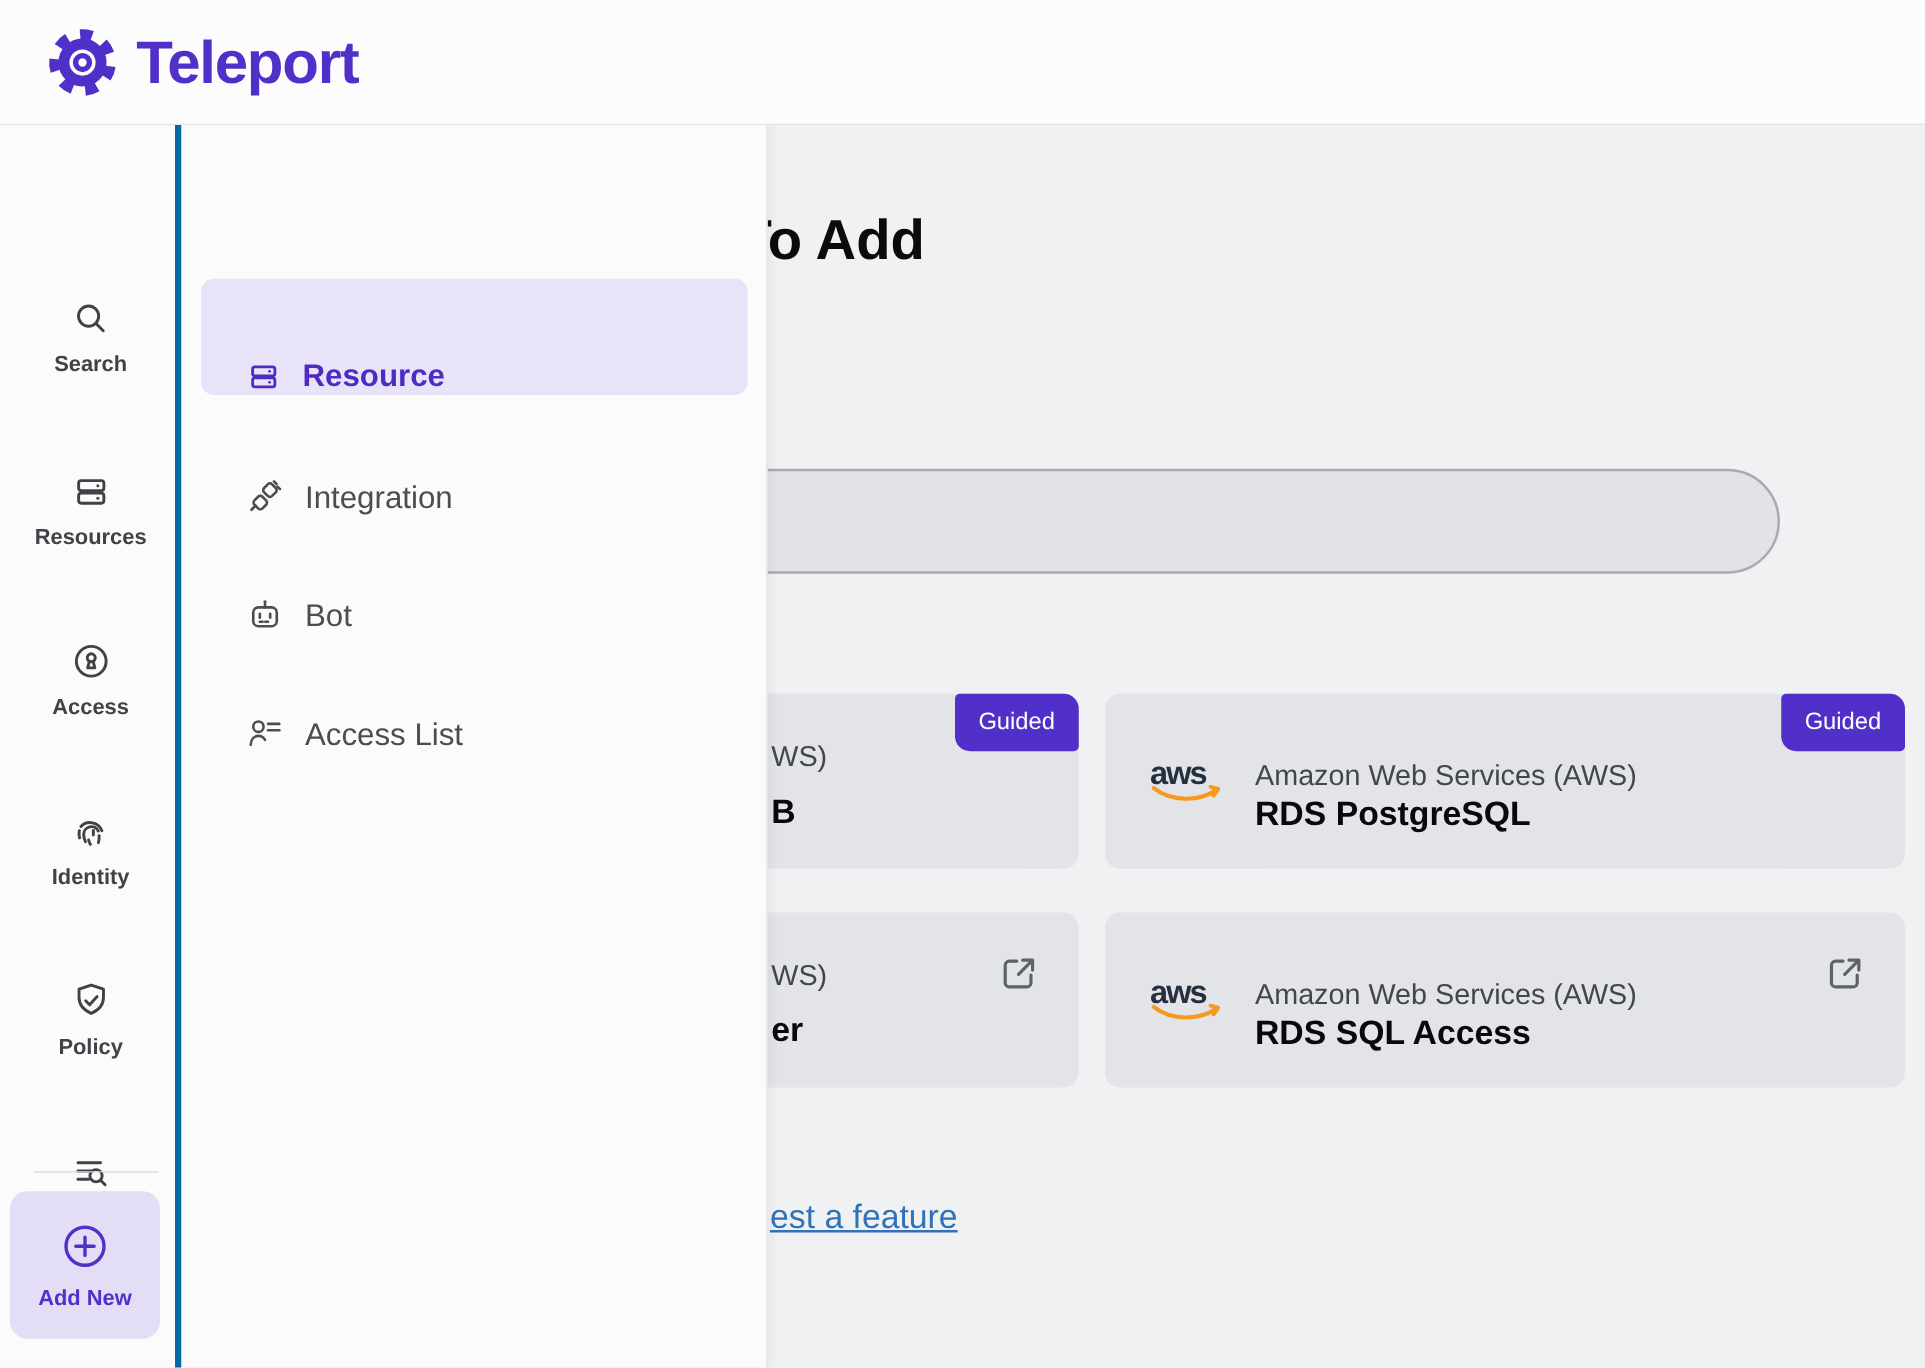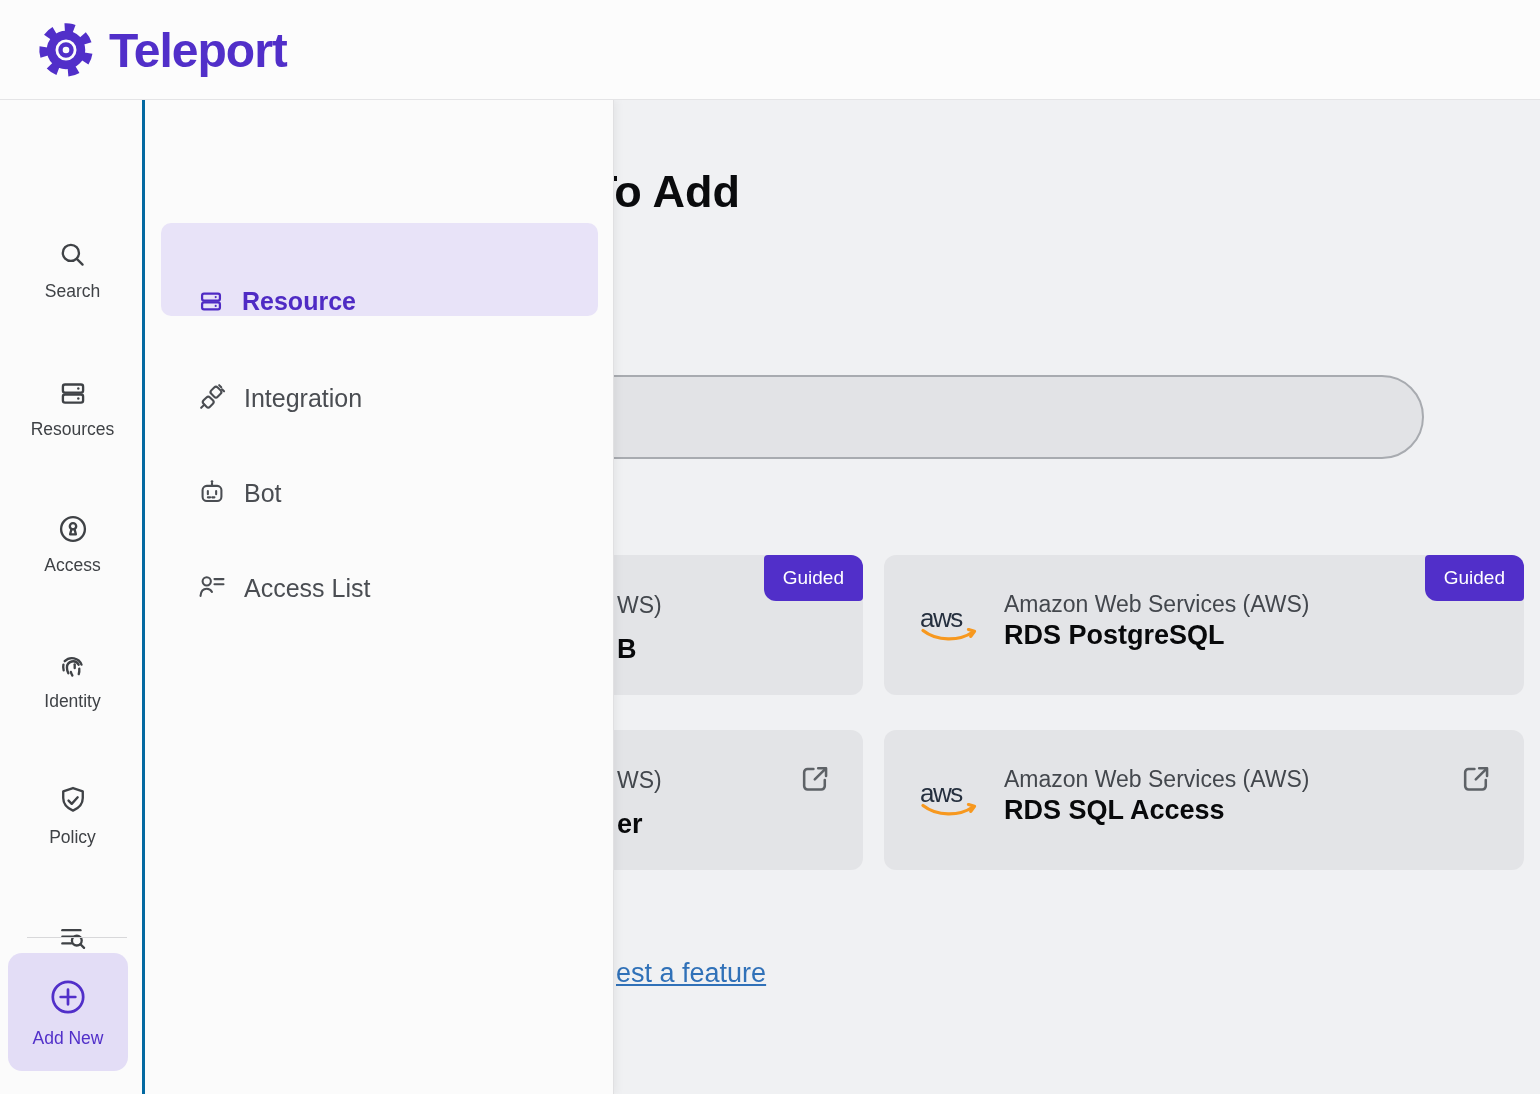--- a/index.html
+++ b/index.html
@@ -13,21 +13,21 @@
 
   
   .topbar{position:absolute;left:0;top:0;width:1540px;height:100px;background:#FCFCFC;
     border-bottom:1px solid #E4E4E6;display:flex;align-items:center;padding-left:38px;
     box-sizing:border-box;z-index:40;}
   .brand{display:flex;align-items:flex-end;gap:15px;}
   .brand-text{font-size:48px;font-weight:800;color:#512FC9;letter-spacing:-1px;}
 
   
   .sidebar{position:absolute;left:0;top:100px;width:145px;height:994px;background:#FBFBFB;
-    border-right:3px solid #0369a1;box-sizing:border-box;z-index:30;}
+    border-right:5px solid #0369a1;box-sizing:border-box;z-index:30;font-weight:bold;}
   .side-item{position:absolute;left:0;width:145px;display:flex;flex-direction:column;
     align-items:center;gap:9px;color:#3F4246;}
   .side-item svg{display:block;}
   .side-label{font-size:17.5px;}
   .si-0{top:138px}.si-1{top:276px}.si-2{top:412px}.si-3{top:548px}.si-4{top:684px}.si-5{top:820px}
   .side-divider{position:absolute;top:837px;left:27px;width:100px;border-top:1px solid #D8D8DA;}
   .addnew-btn{position:absolute;top:853px;left:8px;width:120px;height:118px;background:#E3DDF6;
     border-radius:14px;display:flex;flex-direction:column;align-items:center;justify-content:center;gap:9px;}
   .addnew-label{font-size:17.5px;color:#512FC9;}
 
@@ -45,23 +45,23 @@
   .main{position:absolute;left:614px;top:100px;width:926px;height:994px;overflow:hidden;z-index:10;}
   .main-title{position:absolute;top:36px;left:-24px;font-size:45px;font-weight:700;color:#0A0B0D;white-space:nowrap;}
   .main-intro{position:absolute;top:172px;left:3px;font-size:28px;color:#101215;white-space:nowrap;}
   .search-input{position:absolute;top:275px;left:-60px;width:870px;height:84px;border-radius:44px;
     border:2px solid #A8ABB0;background:#E2E3E6;box-sizing:border-box;font-size:26px;padding:0 34px;
     color:#33363A;outline:none;font-family:inherit;}
 
   .card{position:absolute;width:640px;height:140px;border-radius:12px;background:#E3E4E7;}
   .colL{left:-391px}.colR{left:270px}.row1{top:455px}.row2{top:630px}
   .aws-logo{position:absolute;left:36px;top:50px;line-height:1;}
-  .aws-text{font-size:26px;font-weight:400;color:#252F3E;letter-spacing:-1.5px;display:block;}
+  .aws-text{font-size:26px;font-weight:700;color:#252F3E;letter-spacing:-1.5px;display:block;}
   .aws-swoosh{display:block;margin:-3px 0 0 1px;}
-  .card-text{position:absolute;left:120px;top:36px;}
+  .card-text{position:absolute;left:120px;top:52px;}
   .card-subtitle{font-size:23px;color:#43474D;}
   .card-title{font-size:27px;font-weight:800;color:#08090B;margin-top:2px;}
   .frag{position:absolute;left:394px;white-space:nowrap;}
   .frag.sub{top:37px;font-size:23px;color:#43474D;}
   .frag.ttl{top:79px;font-size:27px;font-weight:800;color:#08090B;}
   .guided-badge{position:absolute;top:0;right:0;height:46px;background:#512FC9;color:#FFFFFF;
     font-size:19px;font-weight:400;display:flex;align-items:center;padding:0 19px;
     border-radius:4px 12px 4px 12px;}
   .ext-icon{position:absolute;top:32px;right:31px;}
   .feature-link{position:absolute;top:858px;left:2px;font-size:27px;color:#3071B8;

